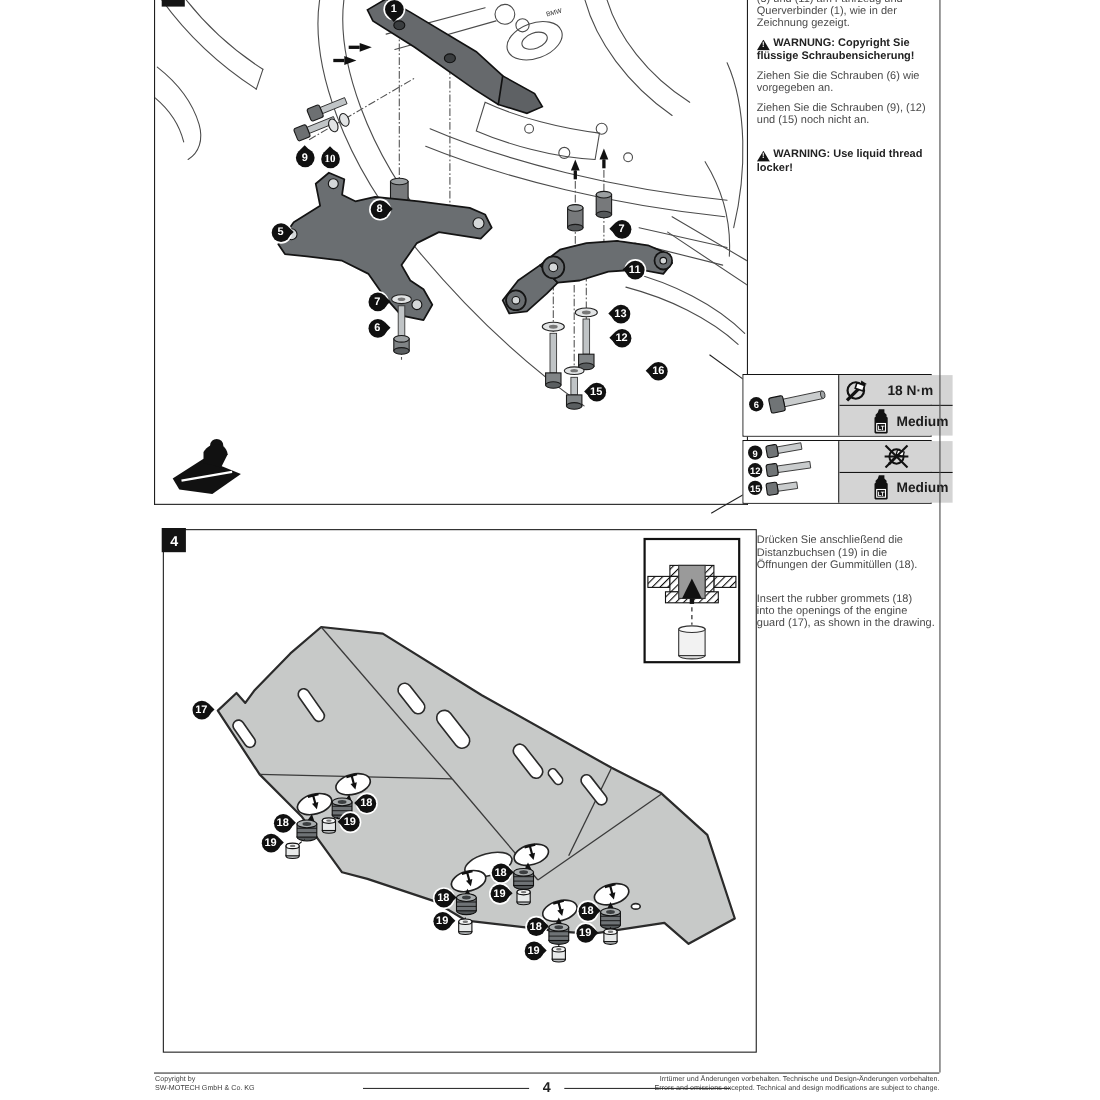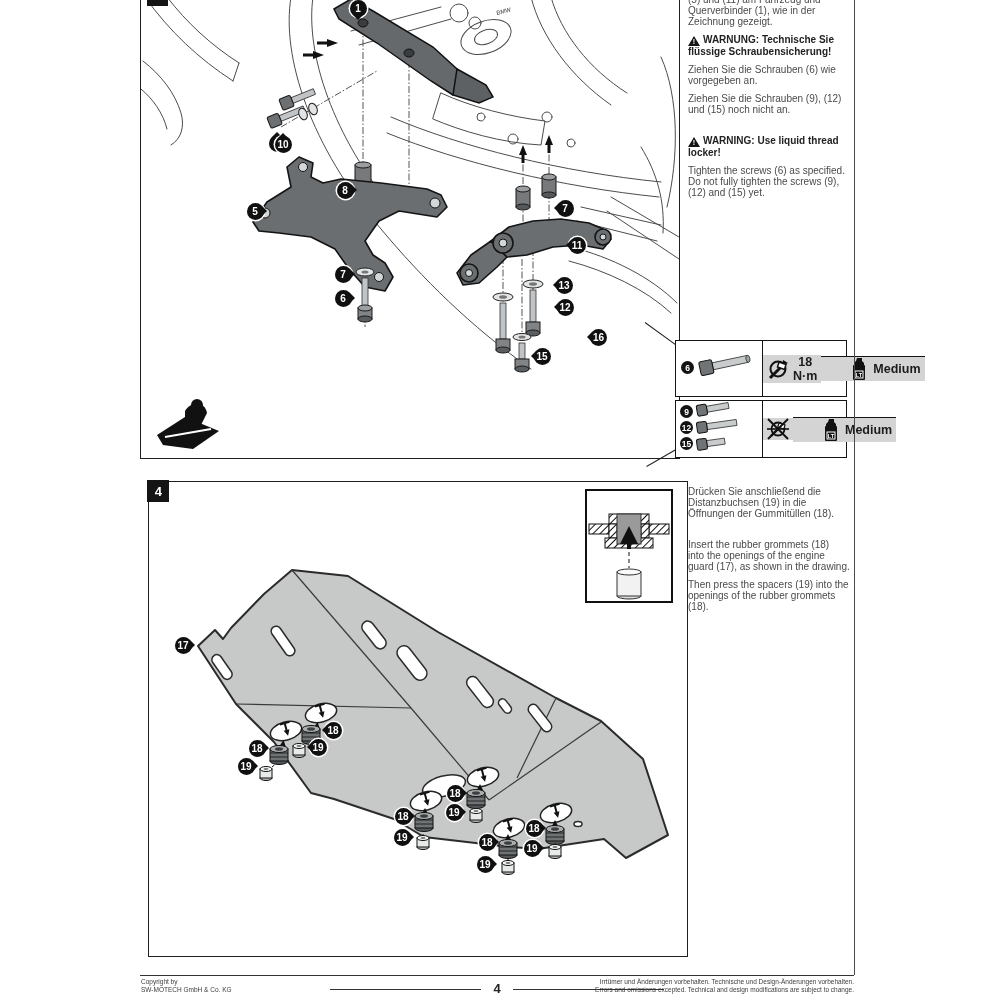--- a/index.html
+++ b/index.html
@@ -25,21 +25,21 @@
         text-align:center;font-weight:700;margin-right:3px;vertical-align:-1px;}
   .warn::after{content:"!";}
 
   .vrule{position:absolute;left:854px;top:0;width:1px;height:975px;background:#4a4a4a;}
 
   
   .tq-box{position:absolute;border:1.6px solid #141414;background:#fff;display:flex;}
   #tq1{left:675px;top:340px;width:170px;height:55px;}
   #tq2{left:675px;top:400px;width:170px;height:56px;}
   .tq-parts{width:86px;position:relative;border-right:1.6px solid #141414;background:#fff;}
-  .tq-specs{flex:1;display:flex;flex-direction:row;align-items:center;}
+  .tq-specs{flex:1;display:flex;flex-direction:column;}
   .tq-row{flex:1;display:flex;align-items:center;background:#d4d4d4;padding:0 4px;gap:4px;}
   .tq-row + .tq-row{border-top:1.4px solid #141414;padding-left:28px;}
   .tq-label{font-weight:700;font-size:12.5px;color:#1c1c1c;flex:1;text-align:center;}
   .tq-icon{flex:0 0 auto;}
   .pbadge{position:absolute;width:13px;height:13px;border-radius:50%;background:#131313;color:#fff;
           font-size:8.5px;font-weight:700;display:flex;align-items:center;justify-content:center;}
   .leader{position:absolute;height:0;border-top:1.5px solid #222;transform-origin:left center;}
   #leader1{left:645px;top:322px;width:42px;transform:rotate(36deg);}
   #leader2{left:676px;top:449px;width:34px;transform:rotate(150deg);}
 
@@ -226,39 +226,36 @@
 
   <div id="step3-remnant"></div>
 
   <div id="text3" class="textcol">
     <div>
 
         <p class="para"><span>(5) und (11) am Fahrzeug und
 Querverbinder (1), wie in der
 Zeichnung gezeigt.</span></p>
 
-        <p class="para bold"><span class="warn"></span><span>WARNUNG: Technische Sie
+        <p class="para bold"><span class="warn"></span><span>WARNUNG: Copyright Sie
 flüssige Schraubensicherung!</span></p>
 
         <p class="para"><span>Ziehen Sie die Schrauben (6) wie
 vorgegeben an.</span></p>
 
         <p class="para"><span>Ziehen Sie die Schrauben (9), (12)
 und (15) noch nicht an.</span></p>
       </div>
     <div class="lang-gap"></div>
     <div>
 
 
         <p class="para bold"><span class="warn"></span><span>WARNING: Use liquid thread
 locker!</span></p>
 
-        <p class="para"><span>Tighten the screws (6) as specified.
-Do not fully tighten the screws (9),
-(12) and (15) yet.</span></p>
       </div>
   </div>
 
   <div class="leader" id="leader1"></div>
   <div class="leader" id="leader2"></div>
 
   <div class="tq-box" id="tq1">
     <div class="tq-parts">
       <span class="pbadge" style="left:5px;top:20px;">6</span>
       <svg width="86" height="52" viewBox="0 0 86 52">
@@ -463,35 +460,32 @@
 Distanzbuchsen (19) in die
 Öffnungen der Gummitüllen (18).</span></p>
       </div>
     <div class="lang-gap"></div>
     <div>
 
         <p class="para"><span>Insert the rubber grommets (18)
 into the openings of the engine
 guard (17), as shown in the drawing.</span></p>
 
-        <p class="para"><span>Then press the spacers (19) into the
-openings of the rubber grommets
-(18).</span></p>
       </div>
   </div>
 
   <div class="vrule"></div>
 
   <div id="callout-layer">
 
       <div class="callout dir-down" style="left: 358px; top: 8px;">1</div>
 
       <div class="callout dir-up" style="left: 277px; top: 143px;">9</div>
 
-      <div class="callout dir-up" style="left: 283px; top: 144px;">10</div>
+      <div class="callout dir-up" style="left: 300px; top: 144px; font-family: Liberation Serif, serif;">10</div>
 
       <div class="callout dir-right" style="left: 345px; top: 190px;">8</div>
 
       <div class="callout dir-right" style="left: 255px; top: 211px;">5</div>
 
       <div class="callout dir-right" style="left: 343px; top: 274px;">7</div>
 
       <div class="callout dir-right" style="left: 343px; top: 298px;">6</div>
 
       <div class="callout dir-left" style="left: 565px; top: 208px;">7</div>

